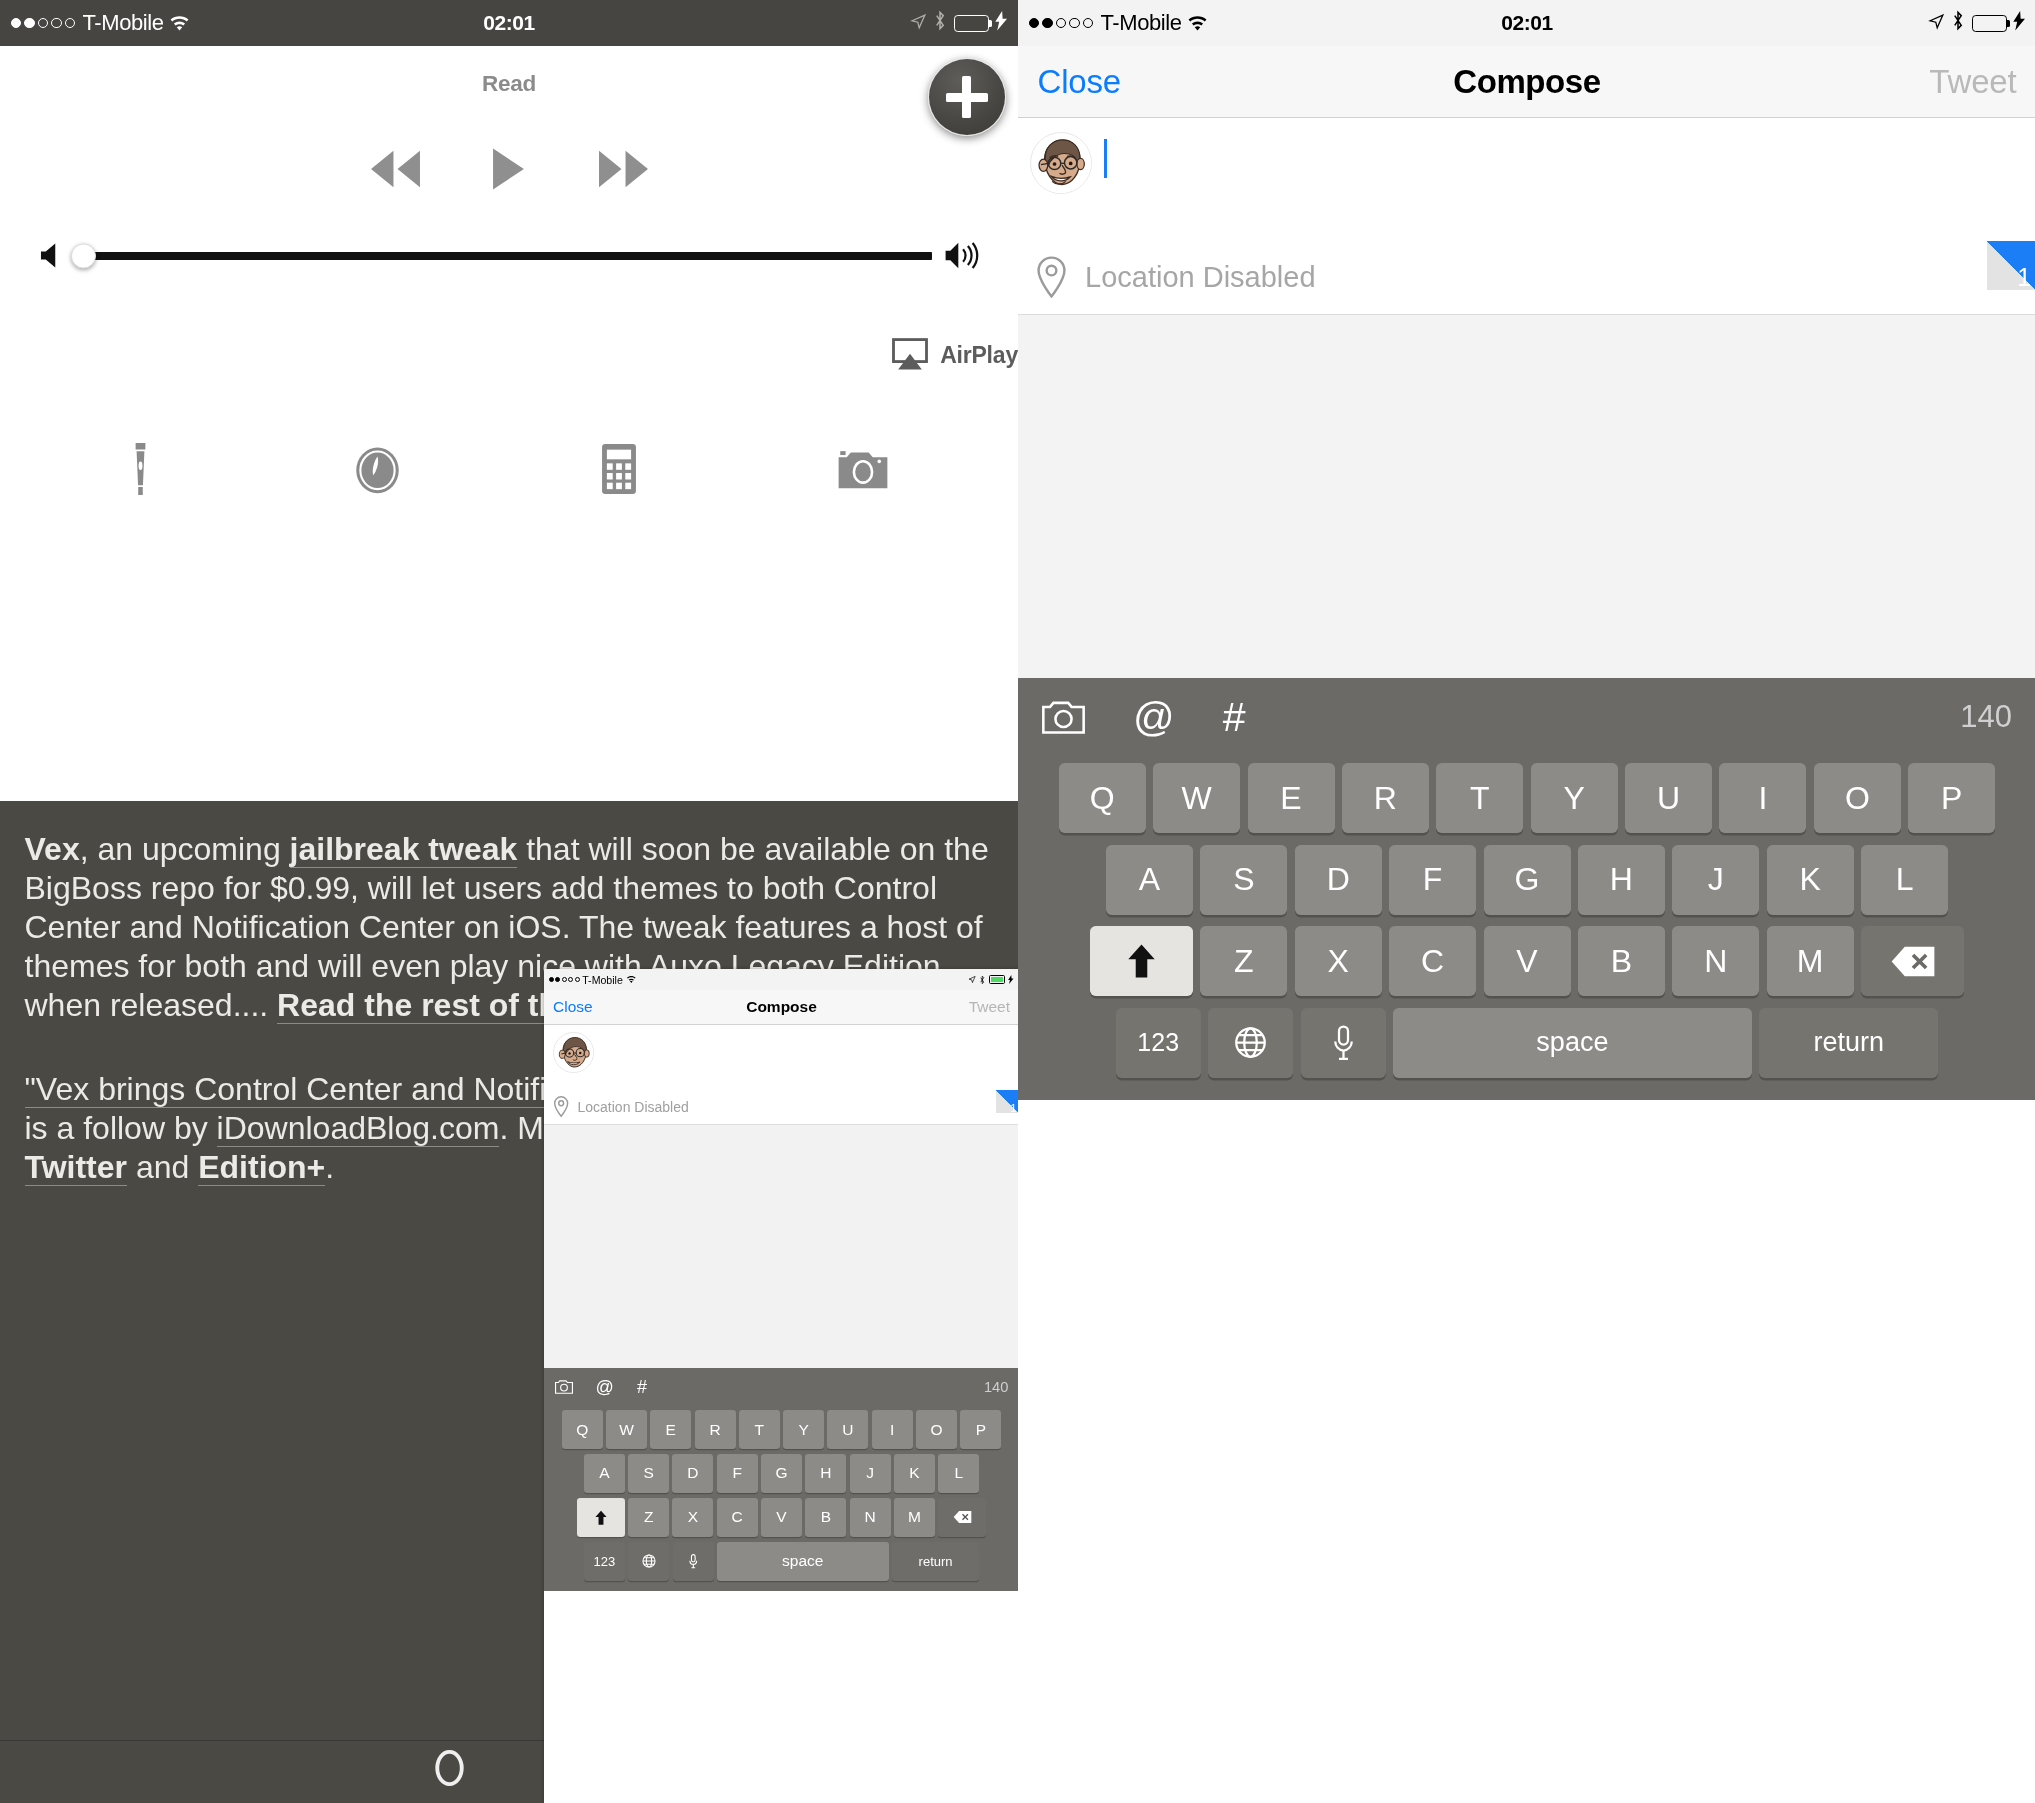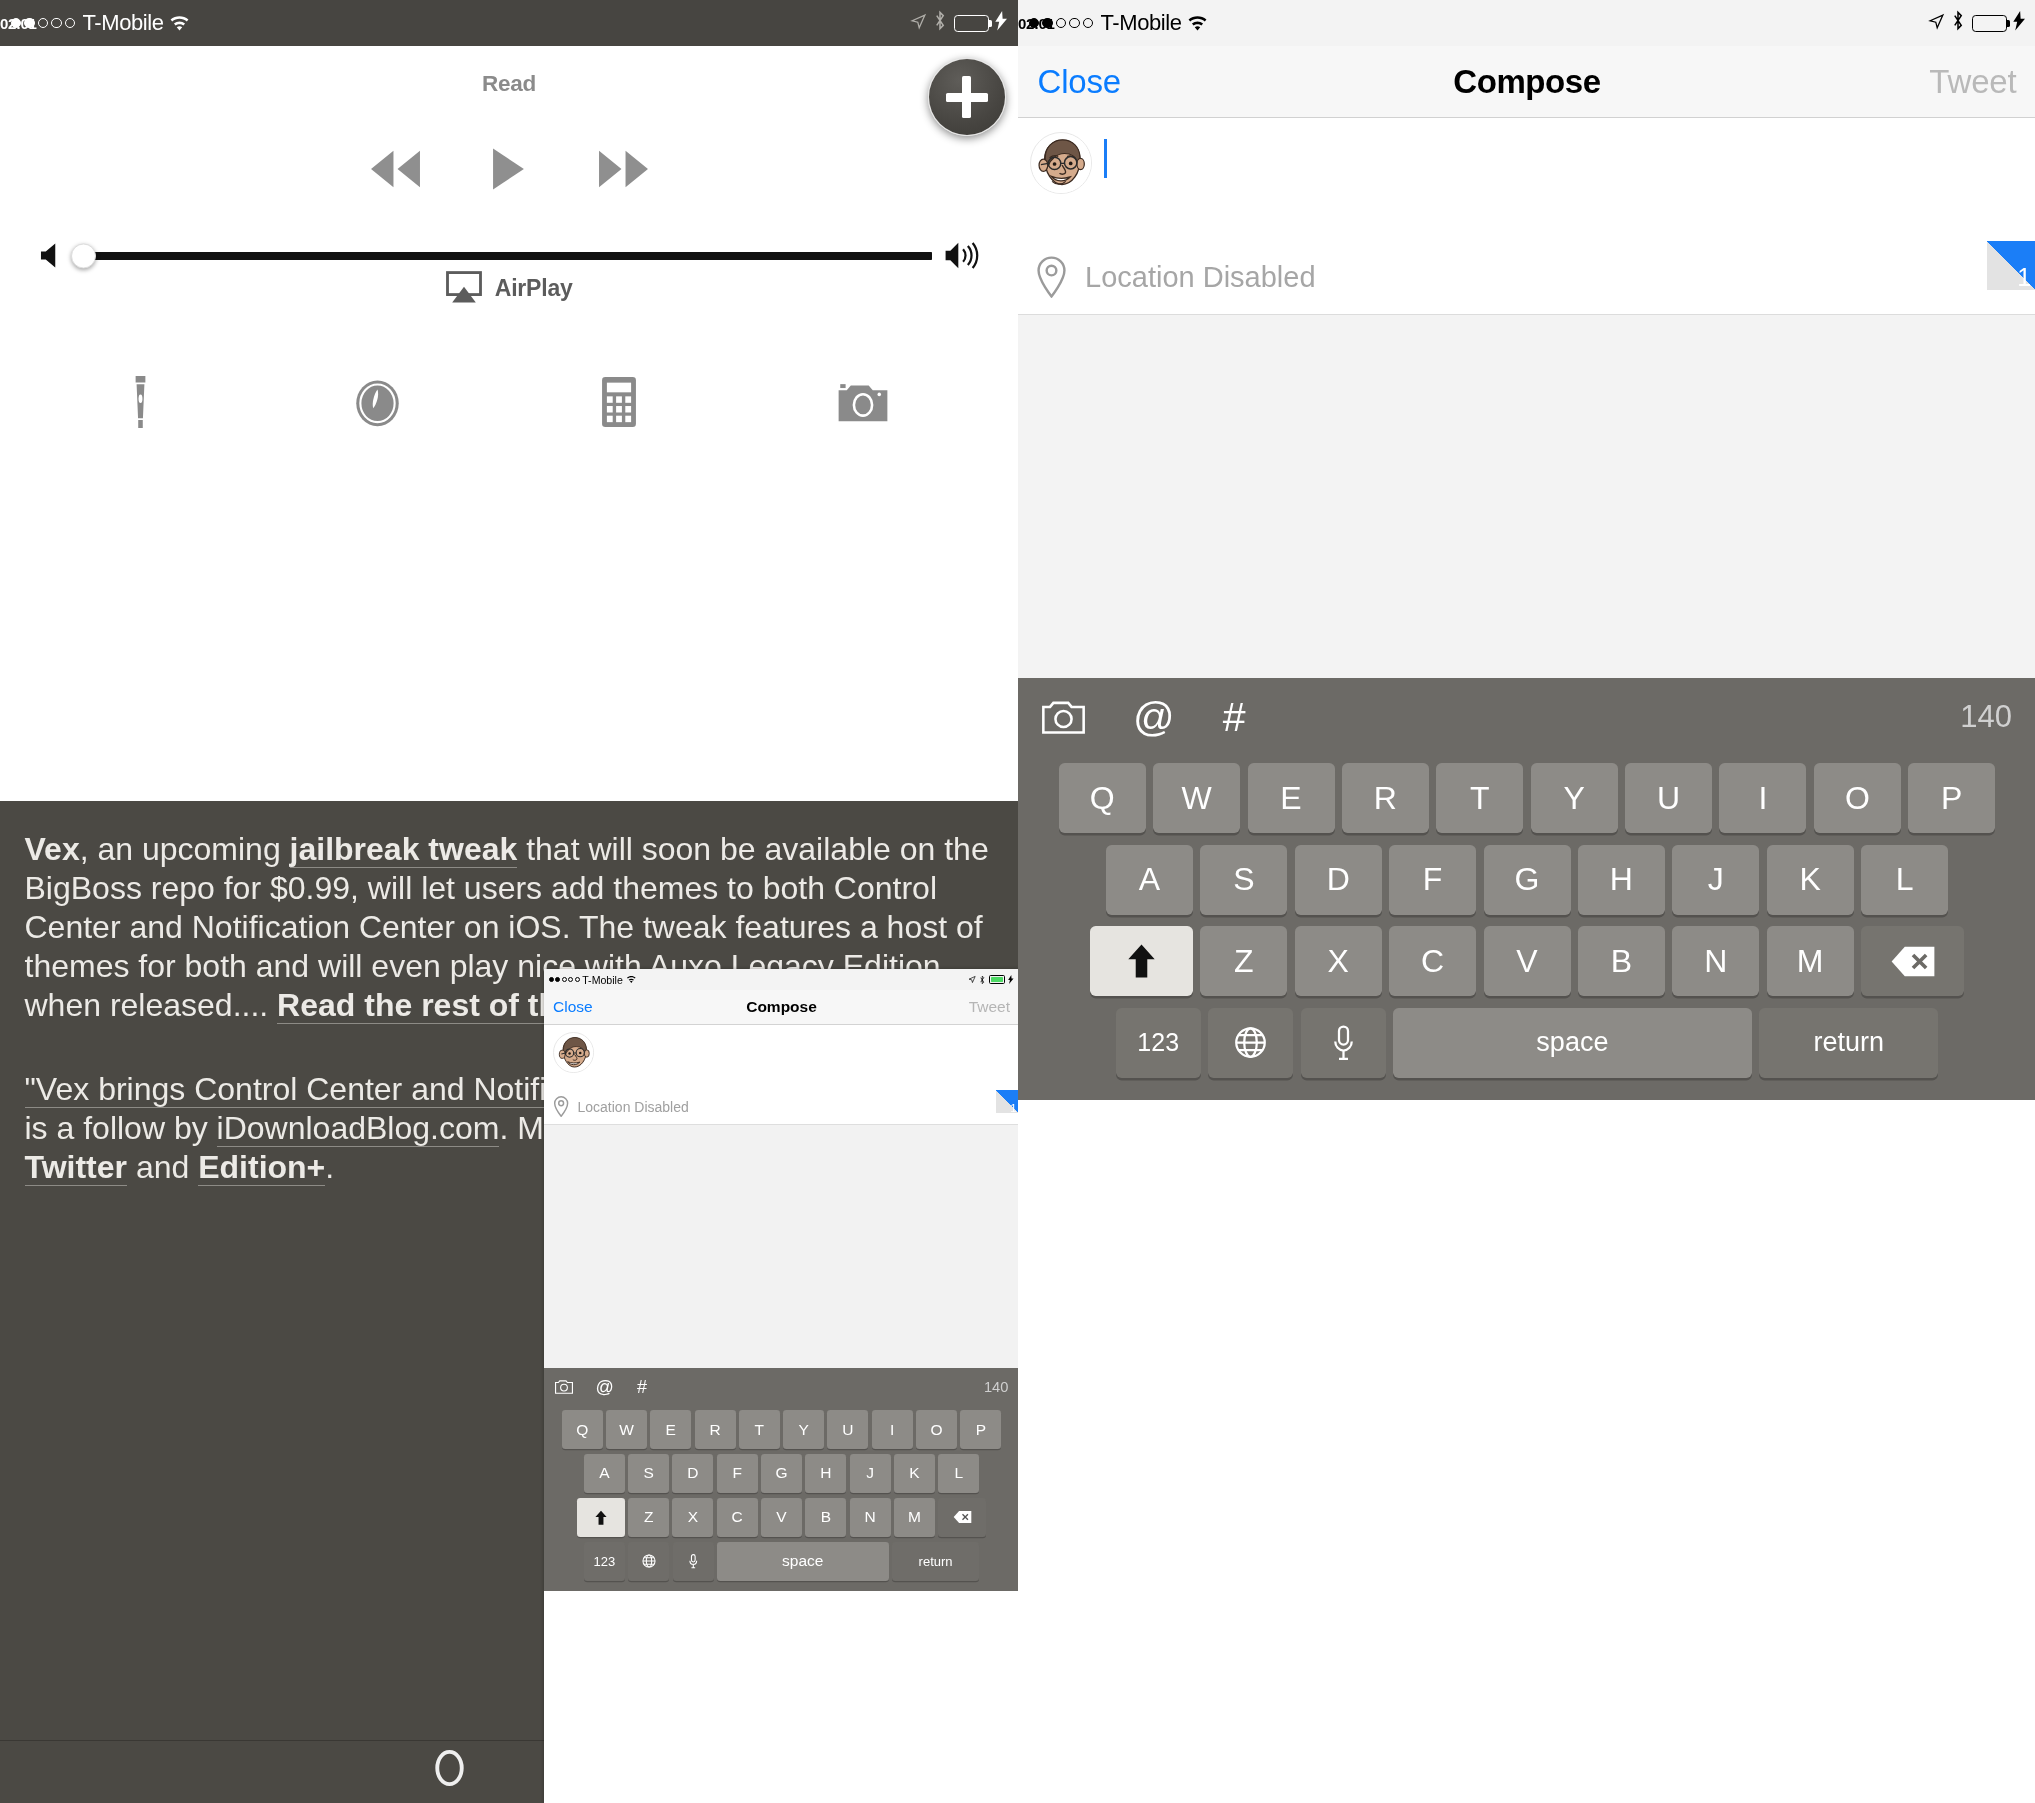--- a/index.html
+++ b/index.html
@@ -16,21 +16,21 @@
   
   .statusbar {
     position: relative; height: 46px;
     display: flex; align-items: center;
     padding: 0 10.6px;
     font-size: 23px; font-weight: 400;
   }
   .sb-dark { background: #474541; color: #ffffff; }
   .sb-light { background: #f3f3f3; color: #000000; }
   .sb-left { display: flex; align-items: center; gap: 4.9px; flex: 0 0 auto; }
-  .sb-center { position: absolute; left: 0; right: 0; font-weight: 600; font-size: 15px; letter-spacing: -0.4px; }
+  .sb-center { position: absolute; left: 0; right: 0; text-align: center; font-weight: 600; font-size: 21px; letter-spacing: -0.4px; }
   .sb-right { margin-left: auto; display: flex; align-items: center; gap: 6.5px; position: relative; z-index: 2;}
   .dots { display: flex; align-items: center; gap: 2.9px; }
   .dot { width: 10.6px; height: 10.6px; border-radius: 50%; border: 1.6px solid currentColor; }
   .dot.filled { background: currentColor; }
   .carrier { font-size: 22px; letter-spacing: -0.4px; margin-left: 2.5px; }
   .ico { display: inline-block; }
   .battery {
     width: 35px; height: 17px; border: 1.6px solid currentColor; border-radius: 3.7px;
     position: relative; padding: 1.2px;
   }
@@ -57,21 +57,21 @@
   }
   .vol-track {
     position: relative; flex: 1; height: 7.4px; background: #111; border-radius: 0.8px;
   }
   .vol-knob {
     position: absolute; left: -3.3px; top: 50%; transform: translateY(-50%);
     width: 25px; height: 25px; border-radius: 50%;
     background: #fff; border: 1.2px solid #ddd;
     box-shadow: 0 1.6px 4.1px rgba(0,0,0,.35);
   }
-  .airplay-row { display: flex; justify-content: center; align-items: center; gap: 11.4px; }
+  .airplay-row { display: flex; justify-content: flex-end; align-items: center; gap: 11.4px; margin-top: 67px; }
   .airplay-label { font-size: 23px; font-weight: 700; color: #5c5c5c; letter-spacing: -0.2px;}
   .shortcut-row { display: flex; justify-content: space-around; align-items: center; margin-top: 71px; padding: 0 29px;}
 
   .plus-btn {
     position: absolute; top: 12.3px; right: 12.3px;
     width: 78px; height: 78px; border-radius: 50%;
     background: radial-gradient(circle at 40% 28%, #5f5d59 0%, #474541 62%, #3b3935 100%);
     border: 1.2px solid rgba(255,255,255,.85);
     box-shadow: 0 2.5px 9px rgba(0,0,0,.45);
     display: flex; align-items: center; justify-content: center;

